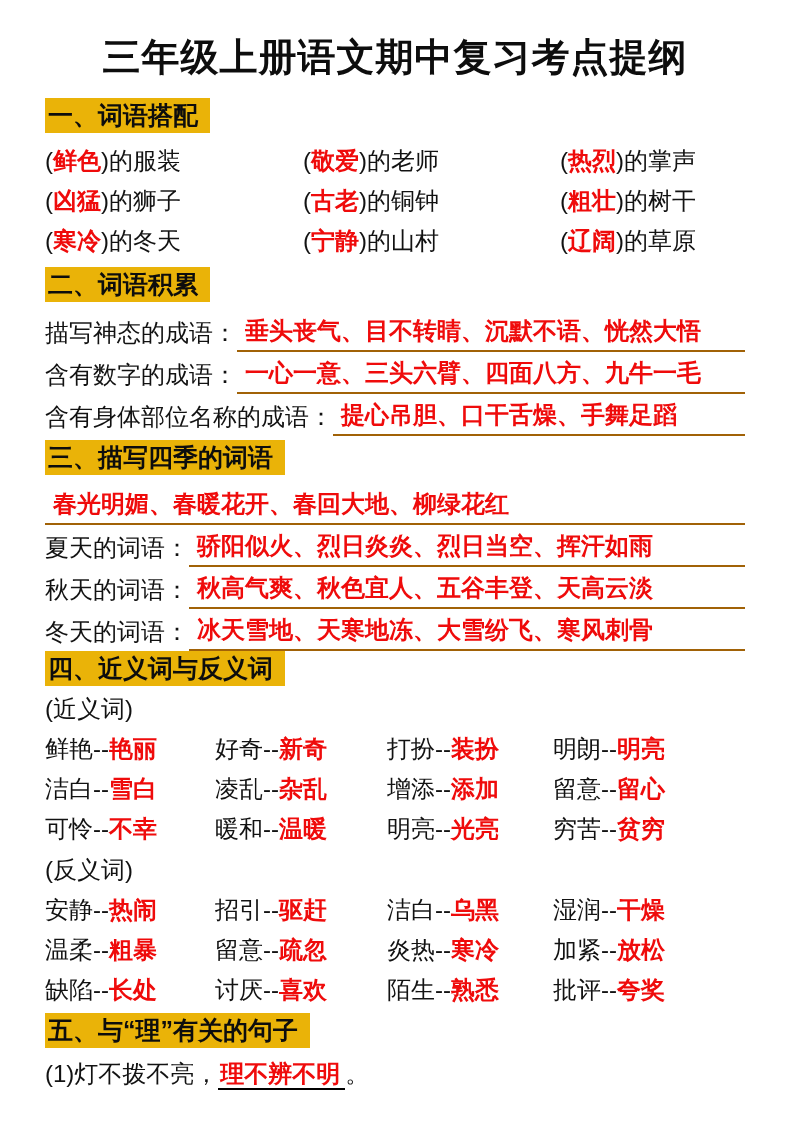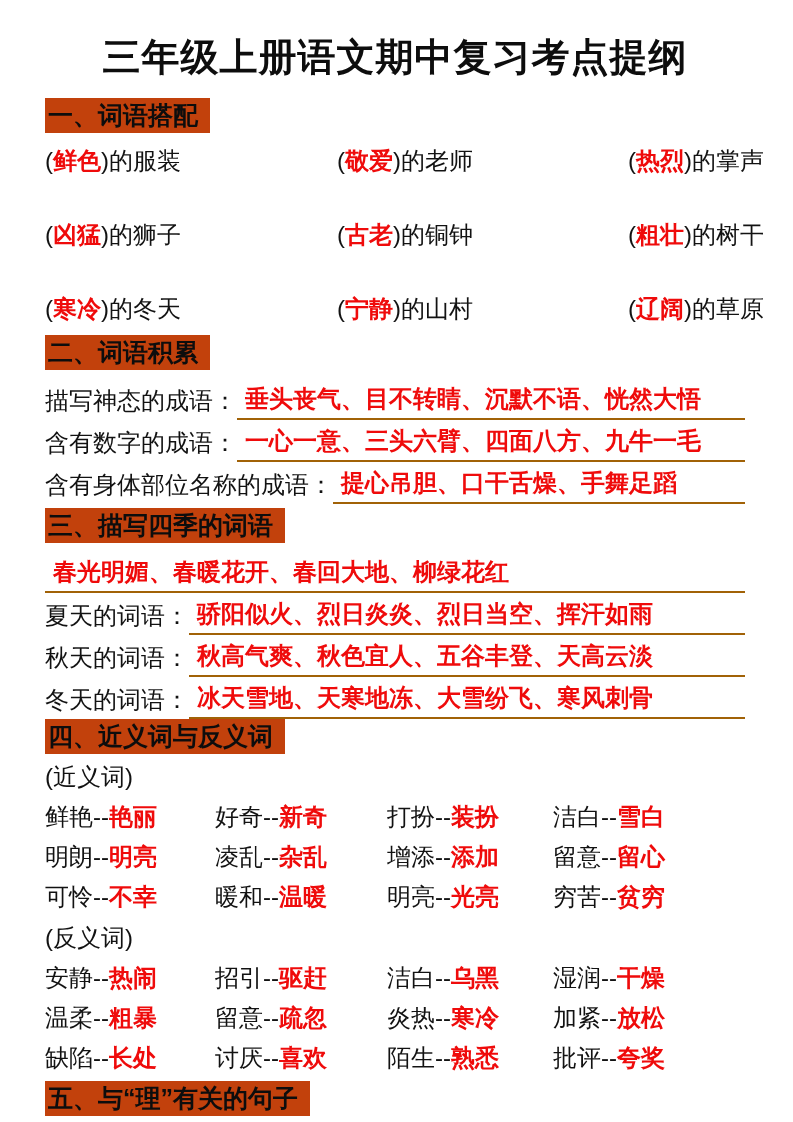--- a/index.html
+++ b/index.html
@@ -25,39 +25,38 @@
     text-align: center;
     font-size: 38px;
     line-height: 1.25;
     font-weight: 800;
     letter-spacing: 1px;
     color: #0d0d0d;
   }
   .sec-head {
     display: block;
     width: fit-content;
-    background: #c2410c;
+    background: #eab308;
     color: #0d0d0d;
     font-size: 25px;
     line-height: 29px;
     font-weight: 700;
     padding: 3px 12px 3px 3px;
     margin: 0;
   }
   .mt-s1 { margin-top: 16px; }
   .mt-s2 { margin-top: 6px; }
   .mt-s3 { margin-top: 4px; }
   .mt-s4 { margin-top: 0; text-align: center; }
   .mt-s5 { margin-top: 3px; }
 
   .pair-grid {
     display: grid;
     grid-template-columns: 258px 257px 1fr;
     margin-top: 8px;
-    gap: 34px;
   }
   .pair {
     font-size: 24px;
     line-height: 40px;
     white-space: nowrap;
   }
   .red {
     color: #ef0b0b;
     font-weight: 700;
   }
@@ -164,22 +163,22 @@
     <span class="lbl">冬天的词语：</span>
     <span class="blank"><span class="red">冰天雪地、天寒地冻、大雪纷飞、寒风刺骨</span></span>
   </div>
 
   <div class="sec-head mt-s4">四、近义词与反义词</div>
   <div class="paren-label">(近义词)</div>
   <div class="syn-grid">
     <div class="syn-cell"><span class="blk">鲜艳</span><span class="blk">--</span><span class="red">艳丽</span></div>
     <div class="syn-cell"><span class="blk">好奇</span><span class="blk">--</span><span class="red">新奇</span></div>
     <div class="syn-cell"><span class="blk">打扮</span><span class="blk">--</span><span class="red">装扮</span></div>
+    <div class="syn-cell"><span class="blk">明朗</span><span class="blk">--</span><span class="red">明亮</span></div>
     <div class="syn-cell"><span class="blk">洁白</span><span class="blk">--</span><span class="red">雪白</span></div>
-    <div class="syn-cell"><span class="blk">明朗</span><span class="blk">--</span><span class="red">明亮</span></div>
     <div class="syn-cell"><span class="blk">凌乱</span><span class="blk">--</span><span class="red">杂乱</span></div>
     <div class="syn-cell"><span class="blk">增添</span><span class="blk">--</span><span class="red">添加</span></div>
     <div class="syn-cell"><span class="blk">留意</span><span class="blk">--</span><span class="red">留心</span></div>
     <div class="syn-cell"><span class="blk">可怜</span><span class="blk">--</span><span class="red">不幸</span></div>
     <div class="syn-cell"><span class="blk">暖和</span><span class="blk">--</span><span class="red">温暖</span></div>
     <div class="syn-cell"><span class="blk">明亮</span><span class="blk">--</span><span class="red">光亮</span></div>
     <div class="syn-cell"><span class="blk">穷苦</span><span class="blk">--</span><span class="red">贫穷</span></div>
   </div>
 
   <div class="paren-label second">(反义词)</div>

